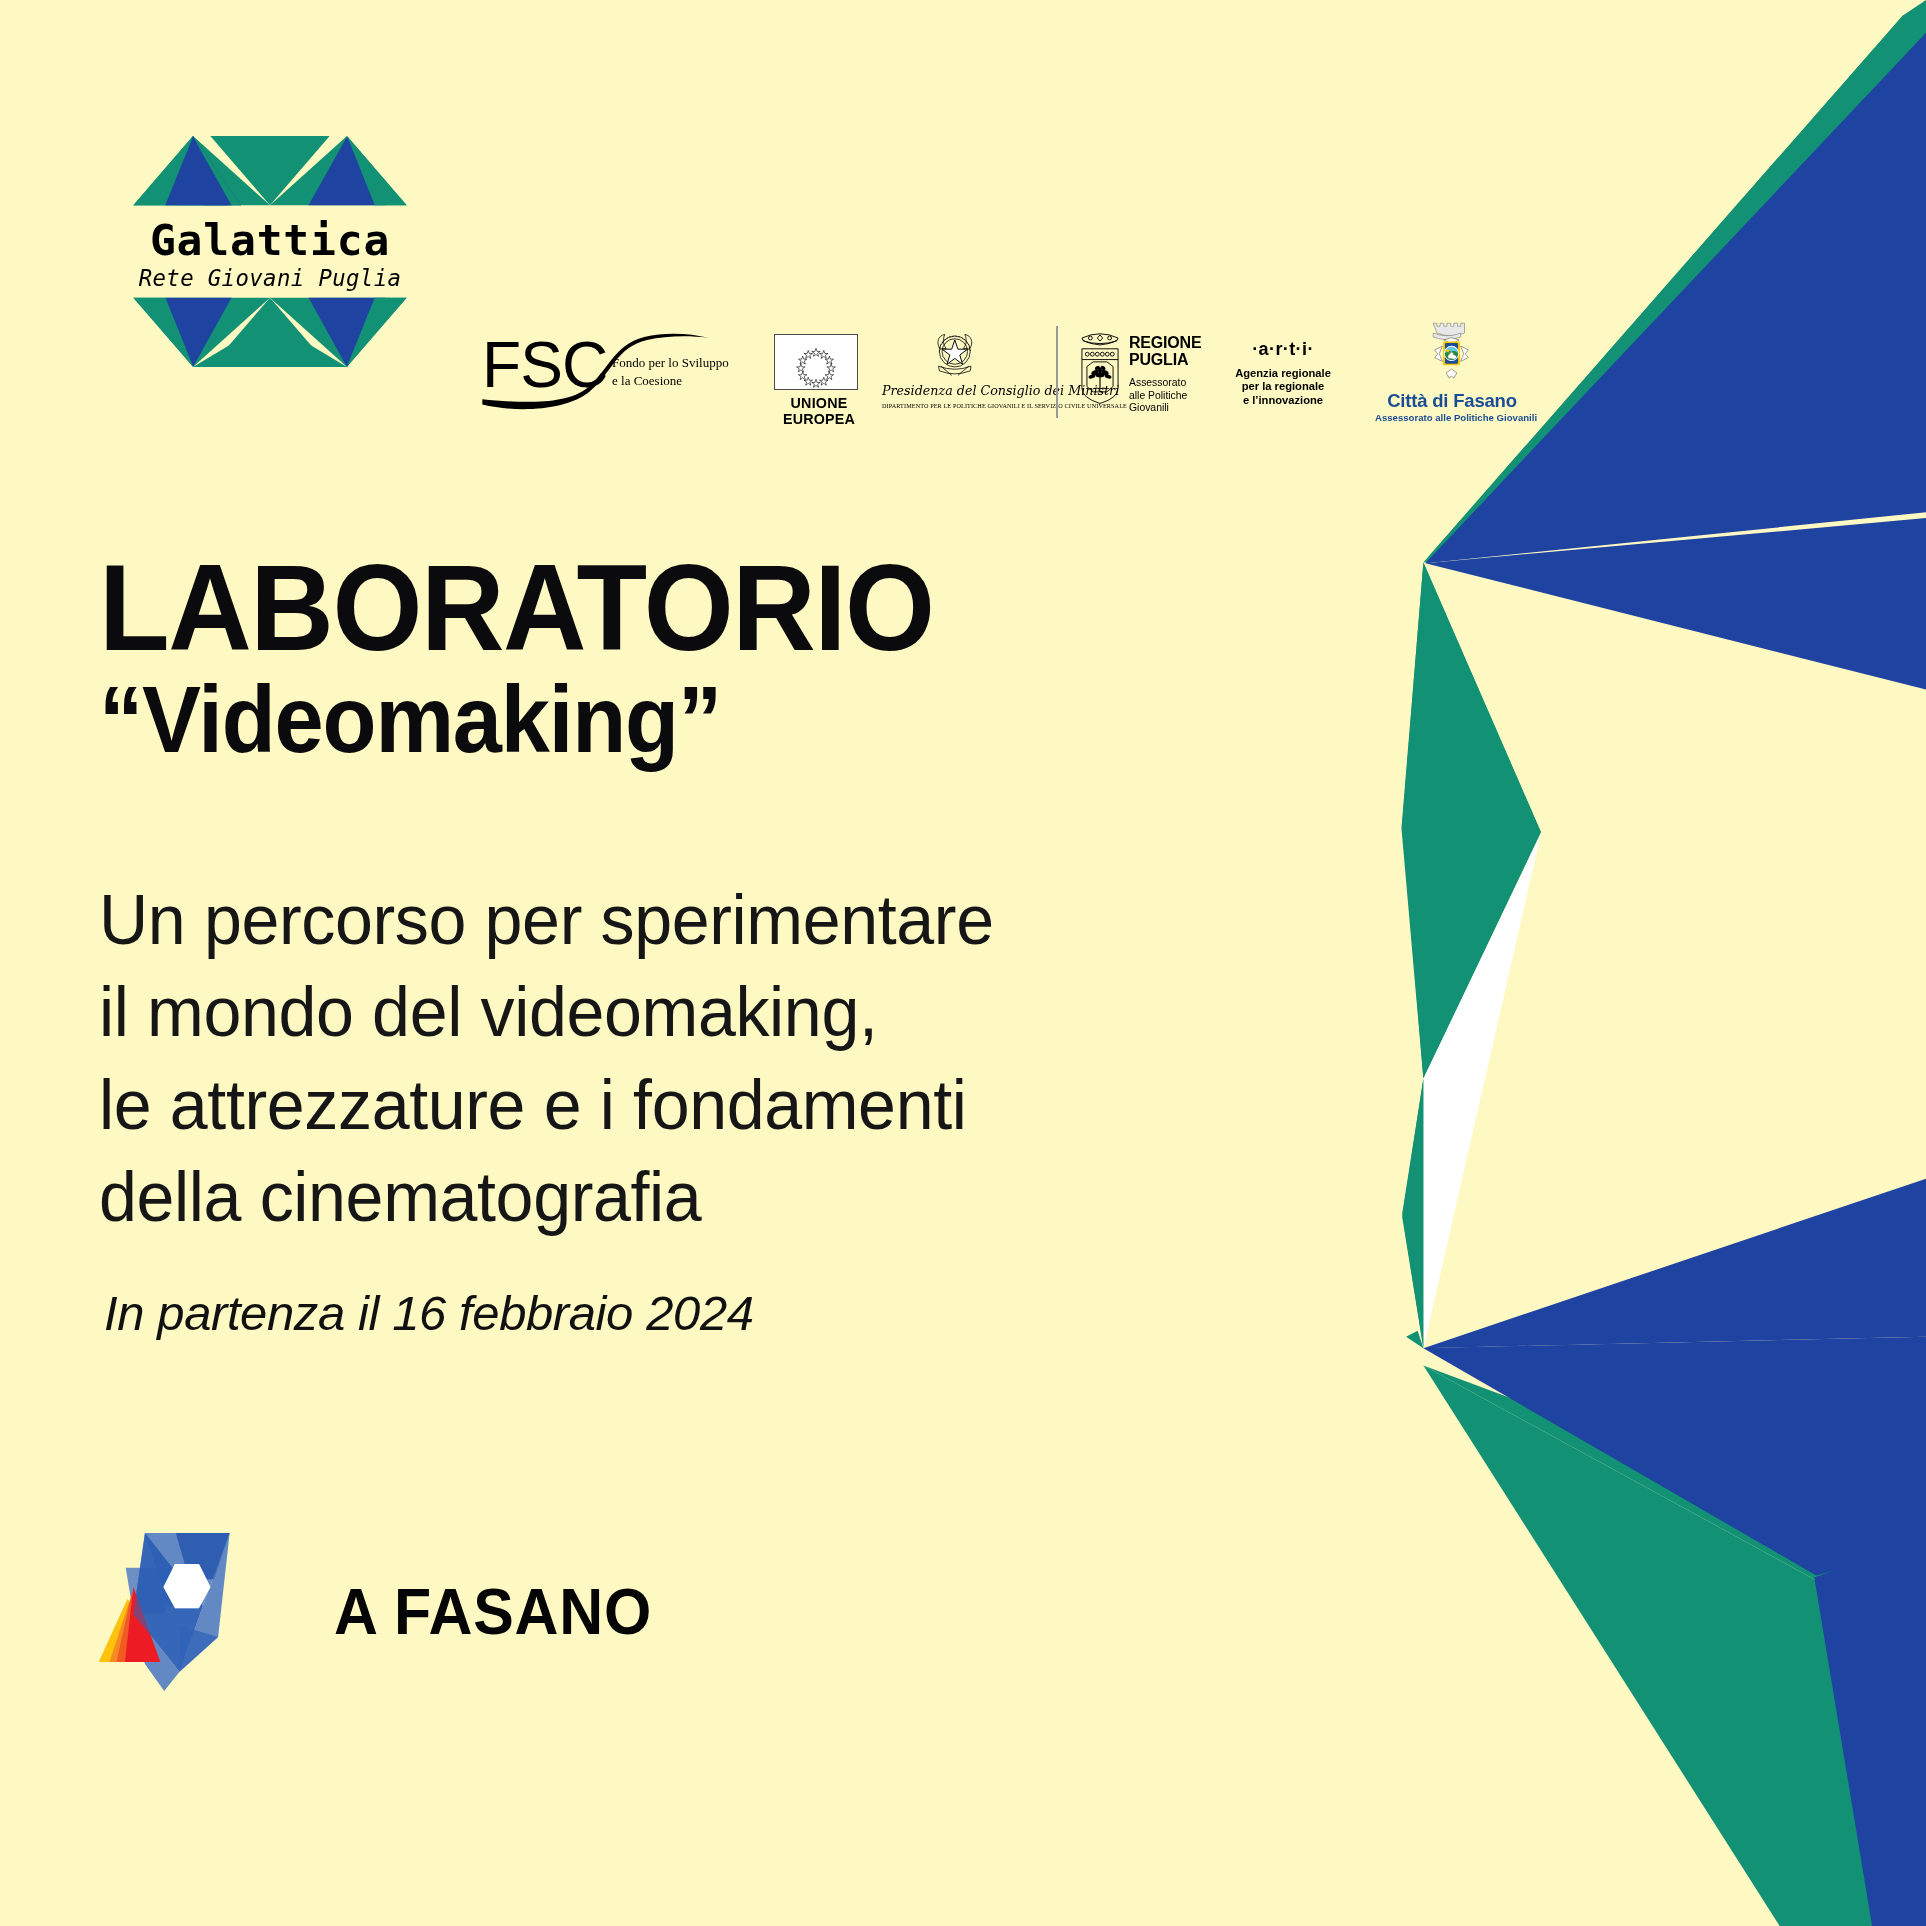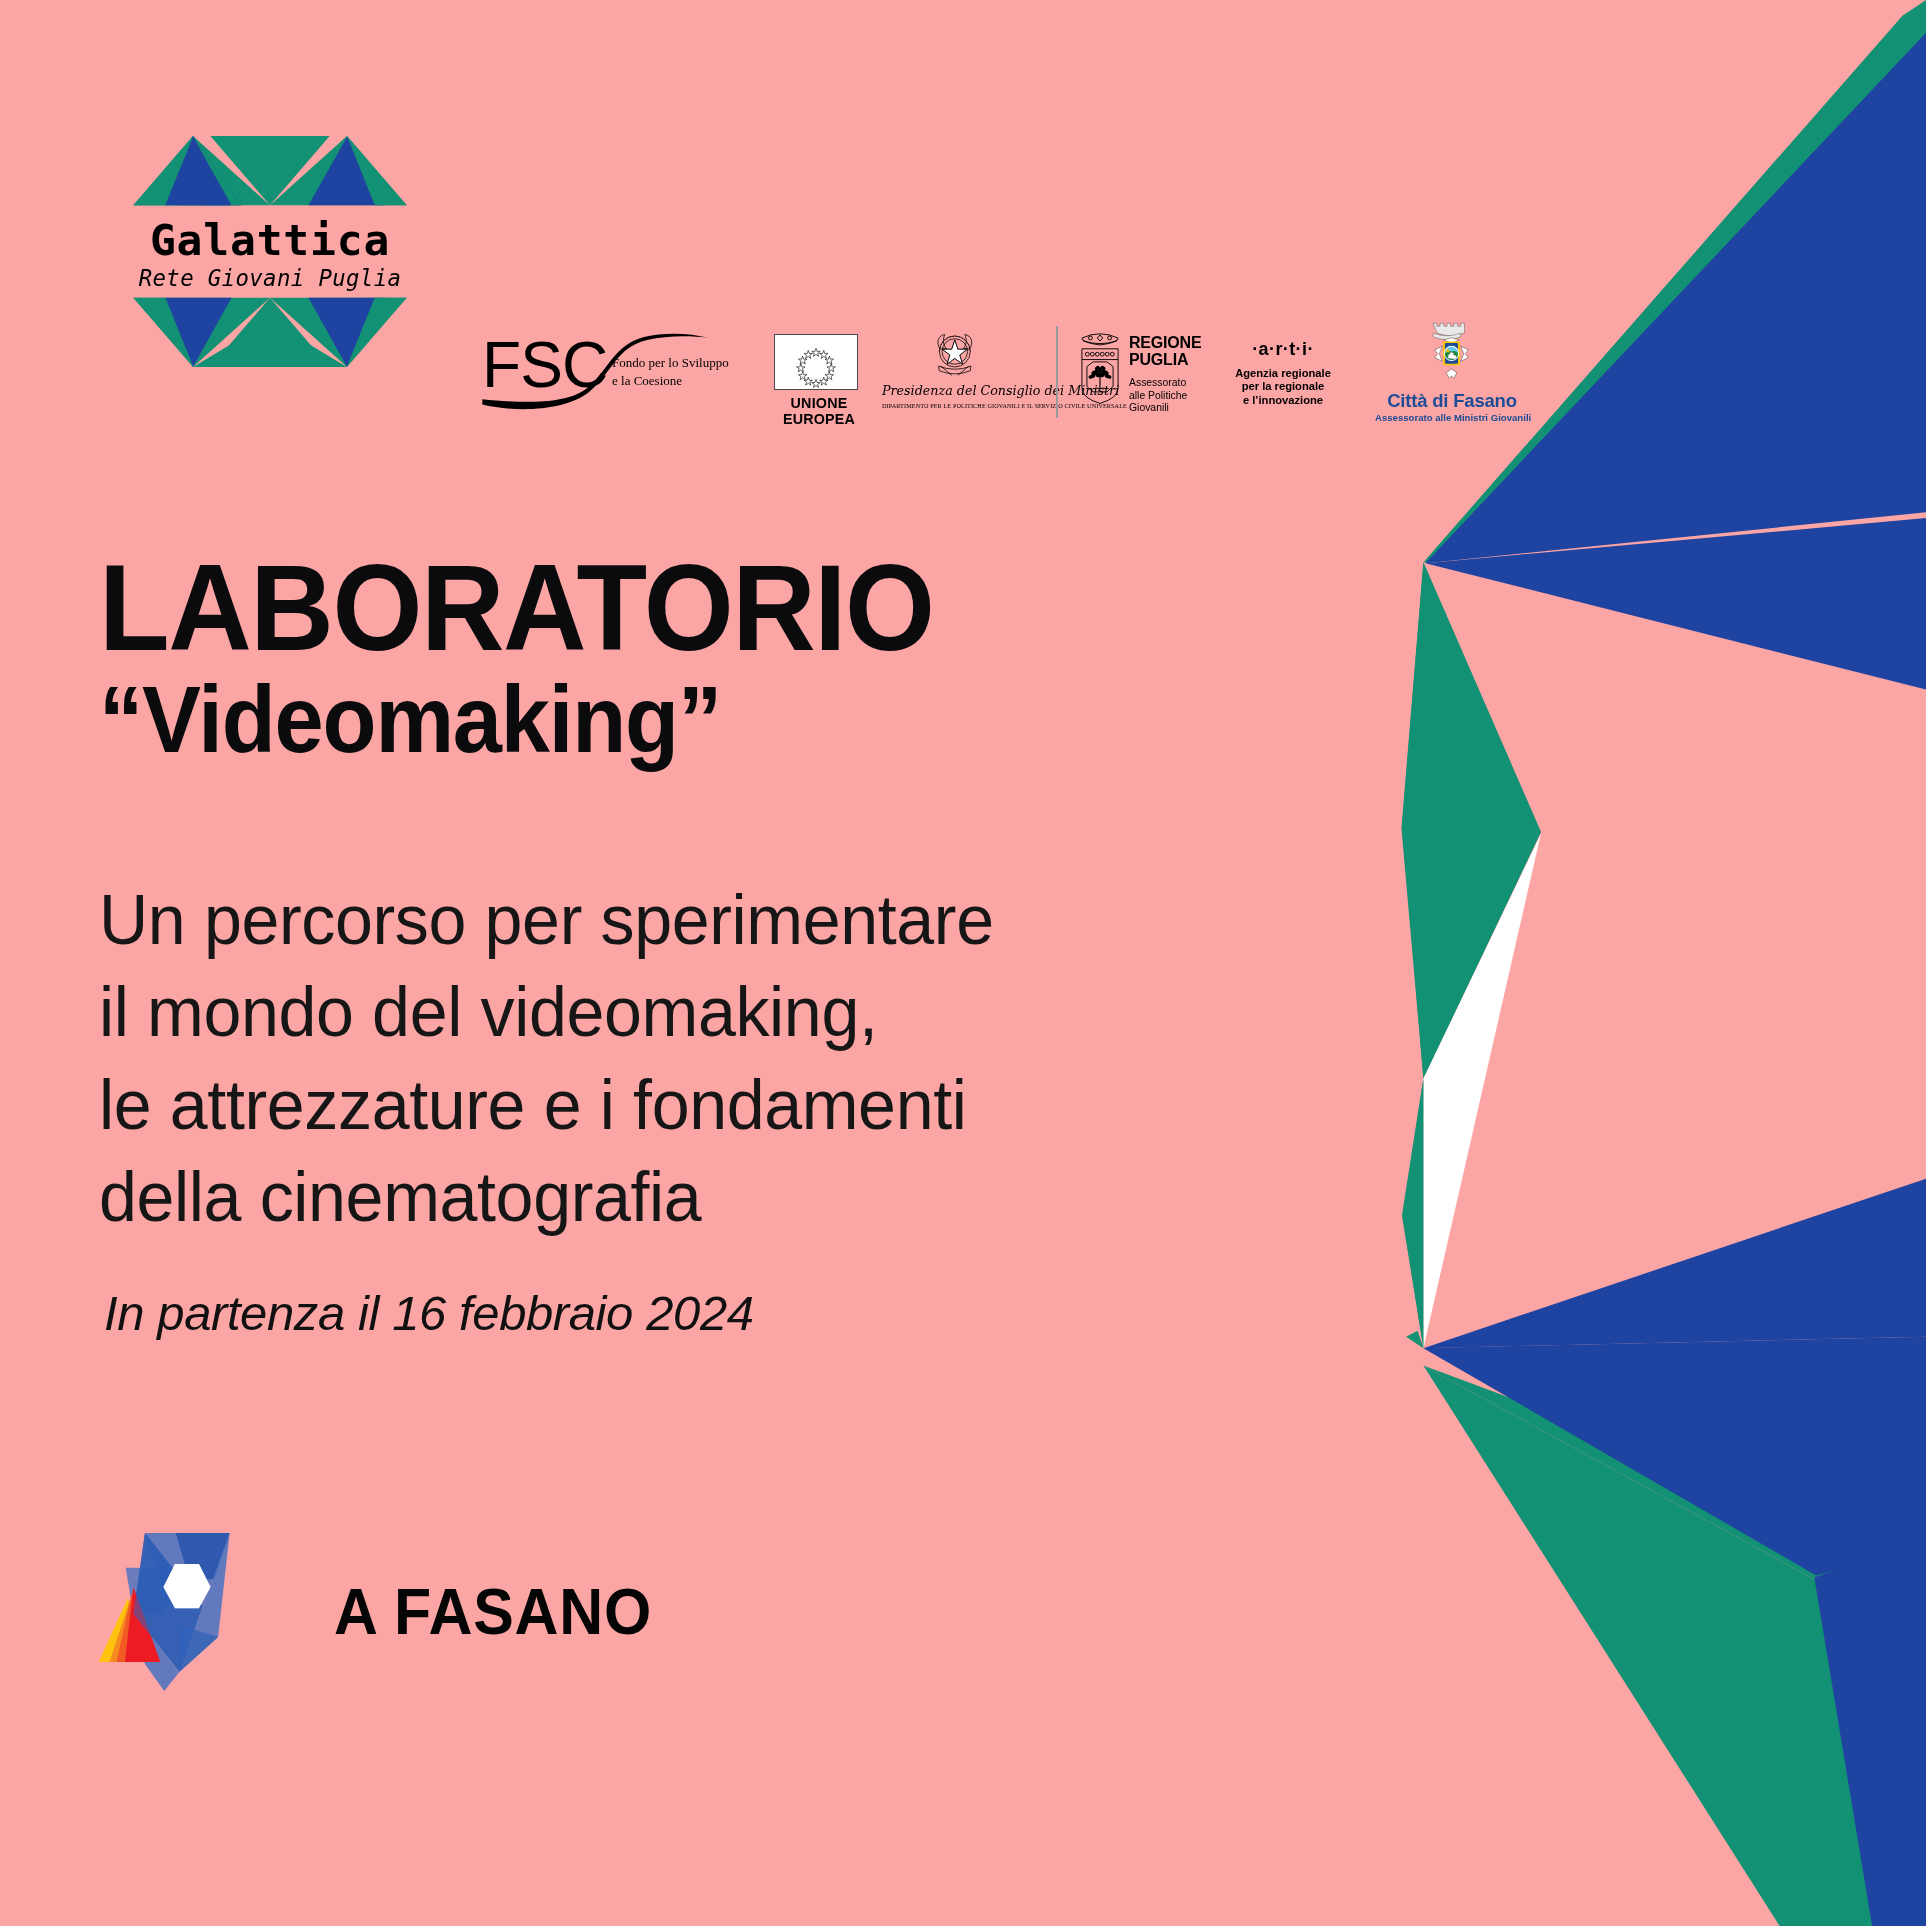--- a/index.html
+++ b/index.html
@@ -6,21 +6,21 @@
   body{
     width:1926px;height:1926px;
     background:#ffffff;
     font-family:"Liberation Sans", sans-serif;
     overflow:hidden;
     position:relative;
   }
   #poster{
     position:absolute;inset:0;
     width:1926px;height:1926px;
-    background:#fca5a5;
+    background:#fef9c3;
     overflow:hidden;
   }
 
   
   #deco{
     position:absolute;
     top:0;right:0;
     width:570px;height:1926px;
     pointer-events:none;
   }
@@ -394,21 +394,21 @@
         <rect x="55" y="60" width="34" height="54" rx="3" fill="#1B4C96"></rect>
         <circle cx="72" cy="87" r="20" fill="#fff"></circle>
         <circle cx="72" cy="87" r="17.5" fill="#63C6EE"></circle>
         <path d="M54.5,87 a17.5,17.5 0 0,0 35,0 q-9,-10 -17.5,-4 q-9,-6 -17.5,4 Z" fill="#1E8C3A"></path>
         <polygon points="62,74 64,78.5 69,78.5 65,81.5 66.5,86 62,83 57.5,86 59,81.5 55,78.5 60,78.5" fill="#F5C400"></polygon>
 
         <path d="M63,100 q-2,-8 4,-11 q3,-7 8,-5 q4,2 2,6 q8,2 9,7 q-1,5 -10,5 Z" fill="#fff" stroke="#444" stroke-width="0.9"></path>
         <circle cx="74.5" cy="84" r="1" fill="#333"></circle>
       </svg>
       <div class="fas-name">Città di Fasano</div>
-      <div class="fas-sub">Assessorato alle Ministri Giovanili</div>
+      <div class="fas-sub">Assessorato alle Politiche Giovanili</div>
     </div>
   </div>
 
   <div id="headline">
     <div class="h-main">LABORATORIO</div>
     <div class="h-sub">“Videomaking”</div>
   </div>
 
   <div id="body-copy">
     <div>Un percorso per sperimentare</div>

